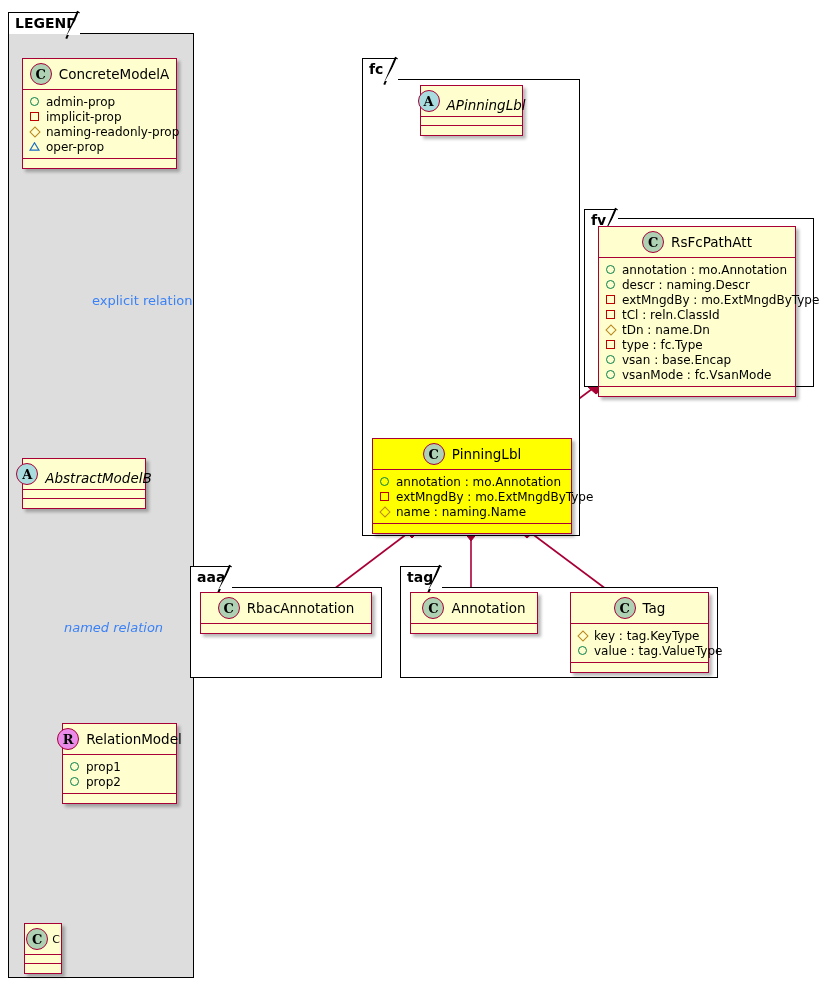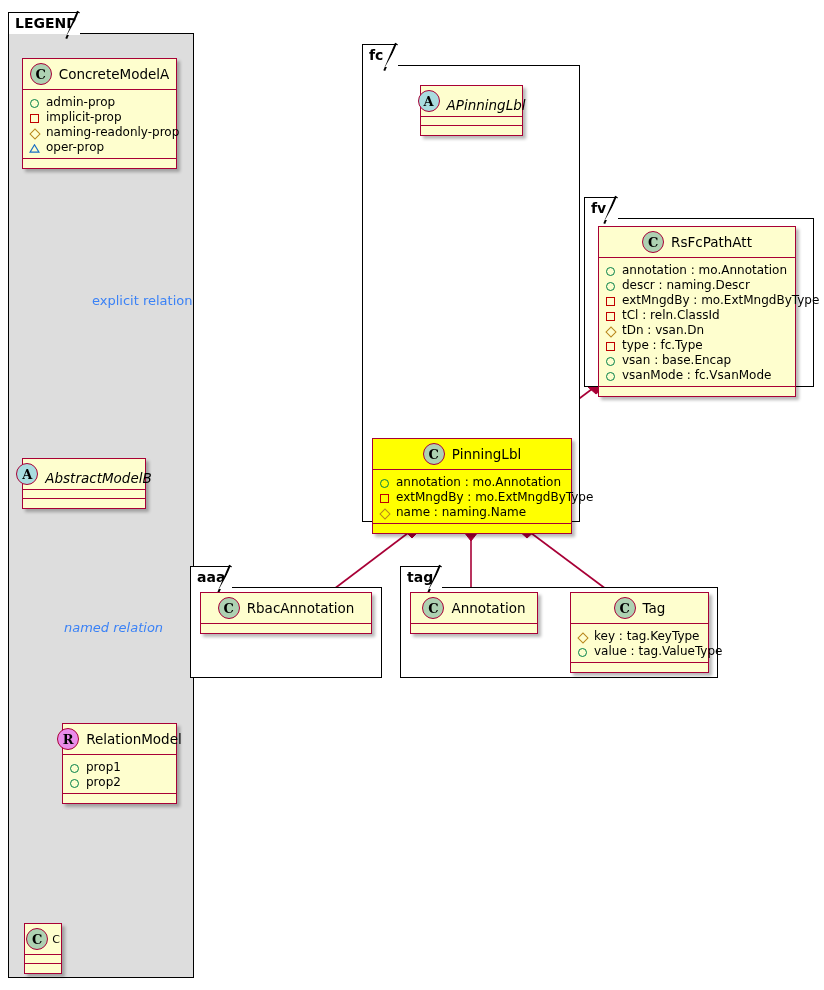--- a/index.html
+++ b/index.html
@@ -140,21 +140,21 @@
     border-bottom: 1.5px solid #A80036;
   }
   .cls-attrs.empty { padding: 0; height: 9px; }
   .cls-foot {
     box-sizing: border-box;
     height: 9px;
   }
 
   .attr {
     display: flex;
-    align-items: flex-end;
+    align-items: center;
     gap: 6px;
     height: 15px;
     font-size: 12px;
     color: #000000;
     white-space: nowrap;
   }
   .vis {
     flex: 0 0 auto;
     width: 11px; height: 11px;
     display: inline-block;
@@ -344,21 +344,21 @@
 
   <div class="cls" style="left:24px; top:923px; width:38px;">
     <div class="cls-head" style="gap:4px; padding:0 4px;">
       <span class="stereo-circle c">C</span>
       <span class="cls-title small">C</span>
     </div>
     <div class="cls-attrs empty"></div>
     <div class="cls-foot"></div>
   </div>
 
-  <div class="pkg" style="left:362px; top:44px; width:218px; height:478px;">
+  <div class="pkg" style="left:362px; top:58px; width:218px; height:478px;">
     <div class="pkg-tab" style="top:0; width:36px;">
       <span>fc</span>
       <span class="slash"></span>
     </div>
     <div class="pkg-body" style="top:21px; width:218px; height:457px;"></div>
   </div>
 
   <div class="cls" style="left:420px; top:85px; width:103px;">
     <div class="cls-head">
       <span class="stereo-circle a">A</span>
@@ -384,21 +384,21 @@
       </div>
       <div class="attr">
         <span class="vis diamond"></span>
         <span>name : naming.Name</span>
       </div>
     </div>
     <div class="cls-foot"></div>
   </div>
 
   <div class="pkg" style="left:584px; top:197px; width:230px; height:190px;">
-    <div class="pkg-tab" style="top:0; width:34px;">
+    <div class="pkg-tab" style="top:12px; width:34px;">
       <span>fv</span>
       <span class="slash"></span>
     </div>
     <div class="pkg-body" style="top:21px; width:230px; height:169px;"></div>
   </div>
 
   <div class="cls" style="left:598px; top:226px; width:198px;">
     <div class="cls-head">
       <span class="stereo-circle c">C</span>
       <span class="cls-title">RsFcPathAtt</span>
@@ -415,21 +415,21 @@
       <div class="attr">
         <span class="vis square"></span>
         <span>extMngdBy : mo.ExtMngdByType</span>
       </div>
       <div class="attr">
         <span class="vis square"></span>
         <span>tCl : reln.ClassId</span>
       </div>
       <div class="attr">
         <span class="vis diamond"></span>
-        <span>tDn : vsan.Dn</span>
+        <span>tDn : name.Dn</span>
       </div>
       <div class="attr">
         <span class="vis square"></span>
         <span>type : fc.Type</span>
       </div>
       <div class="attr">
         <span class="vis circle"></span>
         <span>vsan : base.Encap</span>
       </div>
       <div class="attr">

